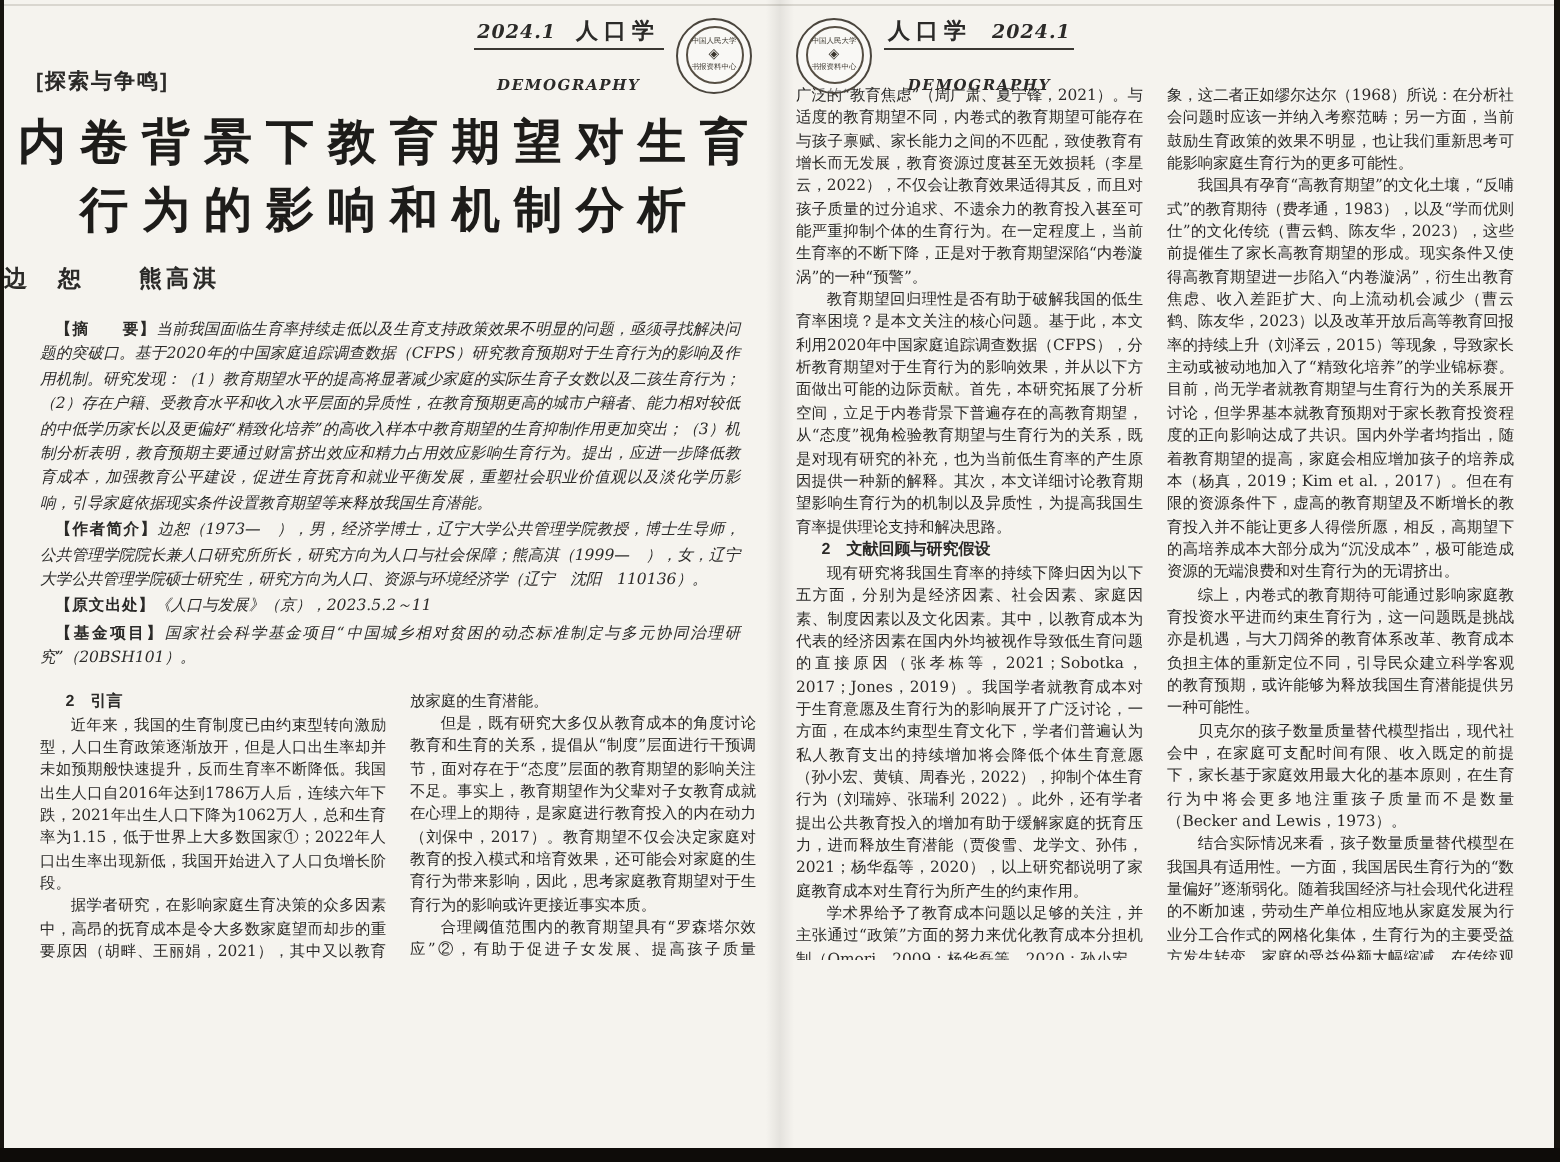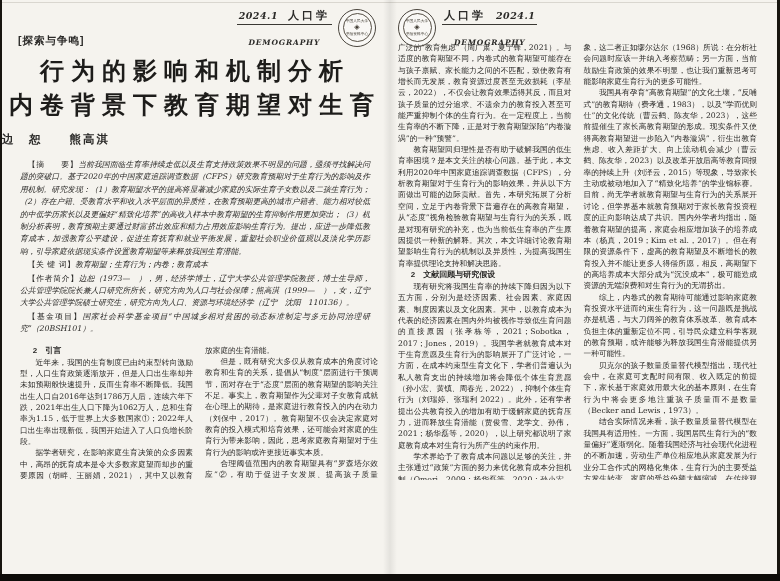--- a/index.html
+++ b/index.html
@@ -40,21 +40,21 @@
   
   .section-label{margin:34px 0 0 16px;font-weight:bold;font-size:10.5px;
     font-family:"Liberation Sans",sans-serif;letter-spacing:1px;}
   .art-title{text-align:center;font-weight:900;font-size:24px;line-height:34px;
     letter-spacing:7px;margin-top:6px;color:#1d1c1a;}
   .authors{text-align:left;font-size:11.5px;letter-spacing:2px;margin-top:10px;font-weight:bold;}
 
   .meta-block{margin:12px 18px 0 18px;}
   .meta{margin:0 0 1px 0;font-size:7.8px;line-height:12.4px;text-align:justify;
     font-style:italic;text-indent:1em;}
-  .mlabel{font-weight:normal;font-style:normal;letter-spacing:0.5px;}
+  .mlabel{font-weight:bold;font-style:normal;letter-spacing:0.5px;}
 
   
   .cols{display:flex;gap:12px;}
   .cols-l{margin:9px 10px 0 18px;}
   .cols-r{margin:42px 20px 0 8px;}
   .col{width:178px;font-size:7.7px;line-height:11.35px;text-align:justify;}
   .col p{margin:0;text-indent:2em;}
   .col p.cont{text-indent:0;}
   .inh{margin:0;font-size:8px;font-weight:bold;text-indent:1.6em;
     font-family:"Liberation Sans",sans-serif;line-height:12px;}
@@ -83,30 +83,30 @@
         <div class="seal-txt">中国人民大学</div>
         <div class="seal-glyph">◈</div>
         <div class="seal-txt">书报资料中心</div>
       </div>
     </div>
   </div>
 
   <div class="section-label">[探索与争鸣]</div>
 
   <div class="art-title">
+    <div>内卷背景下教育期望对生育</div>
     <div>行为的影响和机制分析</div>
-    <div>内卷背景下教育期望对生育</div>
   </div>
 
   <div class="authors">边　恕　　熊高淇</div>
 
   <div class="meta-block">
     <p class="meta"><span class="mlabel">【摘　　要】</span><span>当前我国面临生育率持续走低以及生育支持政策效果不明显的问题，亟须寻找解决问题的突破口。基于2020年的中国家庭追踪调查数据（CFPS）研究教育预期对于生育行为的影响及作用机制。研究发现：（1）教育期望水平的提高将显著减少家庭的实际生育子女数以及二孩生育行为；（2）存在户籍、受教育水平和收入水平层面的异质性，在教育预期更高的城市户籍者、能力相对较低的中低学历家长以及更偏好“精致化培养”的高收入样本中教育期望的生育抑制作用更加突出；（3）机制分析表明，教育预期主要通过财富挤出效应和精力占用效应影响生育行为。提出，应进一步降低教育成本，加强教育公平建设，促进生育抚育和就业平衡发展，重塑社会职业价值观以及淡化学历影响，引导家庭依据现实条件设置教育期望等来释放我国生育潜能。</span></p>
-    <p class="meta"><span class="mlabel">【关 键 词】</span><span>教育期望；生育行为；内卷；教育成本</span></p>
     <p class="meta"><span class="mlabel">【作者简介】</span><span>边恕（1973—　），男，经济学博士，辽宁大学公共管理学院教授，博士生导师，公共管理学院院长兼人口研究所所长，研究方向为人口与社会保障；熊高淇（1999—　），女，辽宁大学公共管理学院硕士研究生，研究方向为人口、资源与环境经济学（辽宁　沈阳　110136）。</span></p>
+    <p class="meta"><span class="mlabel">【原文出处】</span><span>《人口与发展》（京），2023.5.2～11</span></p>
     <p class="meta"><span class="mlabel">【基金项目】</span><span>国家社会科学基金项目“中国城乡相对贫困的动态标准制定与多元协同治理研究”（20BSH101）。</span></p>
   </div>
 
   <div class="cols cols-l">
     <div class="col">
       <h4 class="inh">2　引言</h4>
       <p>近年来，我国的生育制度已由约束型转向激励型，人口生育政策逐渐放开，但是人口出生率却并未如预期般快速提升，反而生育率不断降低。我国出生人口自2016年达到1786万人后，连续六年下跌，2021年出生人口下降为1062万人，总和生育率为1.15，低于世界上大多数国家①；2022年人口出生率出现新低，我国开始进入了人口负增长阶段。</p>
       <p>据学者研究，在影响家庭生育决策的众多因素中，高昂的抚育成本是令大多数家庭望而却步的重要原因（胡畔、王丽娟，2021），其中又以教育成本尤为突出（张孝栋等，2021）。事实上，教育成本不仅包括经济上的高额支出，也包括时间精力上的占用（穆光宗，2020）。家庭与工作的冲突、父辈照料和子辈抚养之间的抉择都易使青年一代陷入“不想生”“不敢生”的局面。国家和社会对教育成本问题给予了普遍关注，伴随着“双减”政策的落地，我国基础教育生态正在重构，其目标在于分担家庭的教育压力、释</p>
     </div>
     <div class="col">

